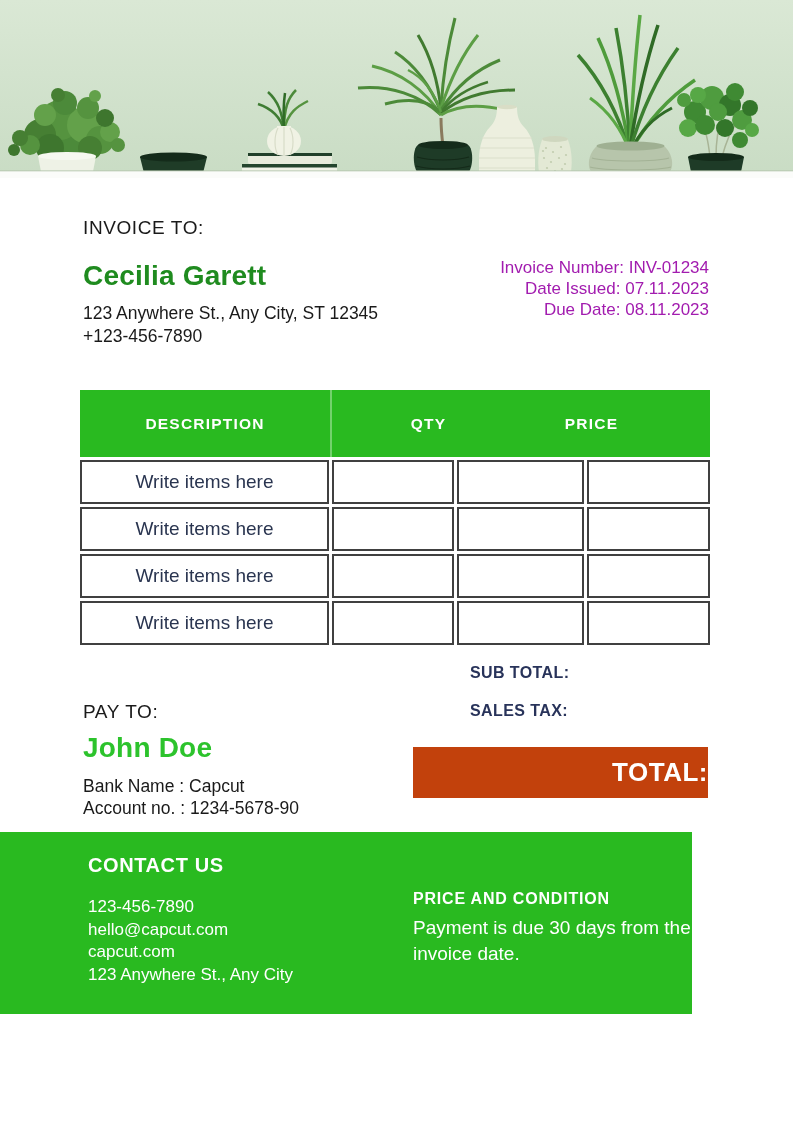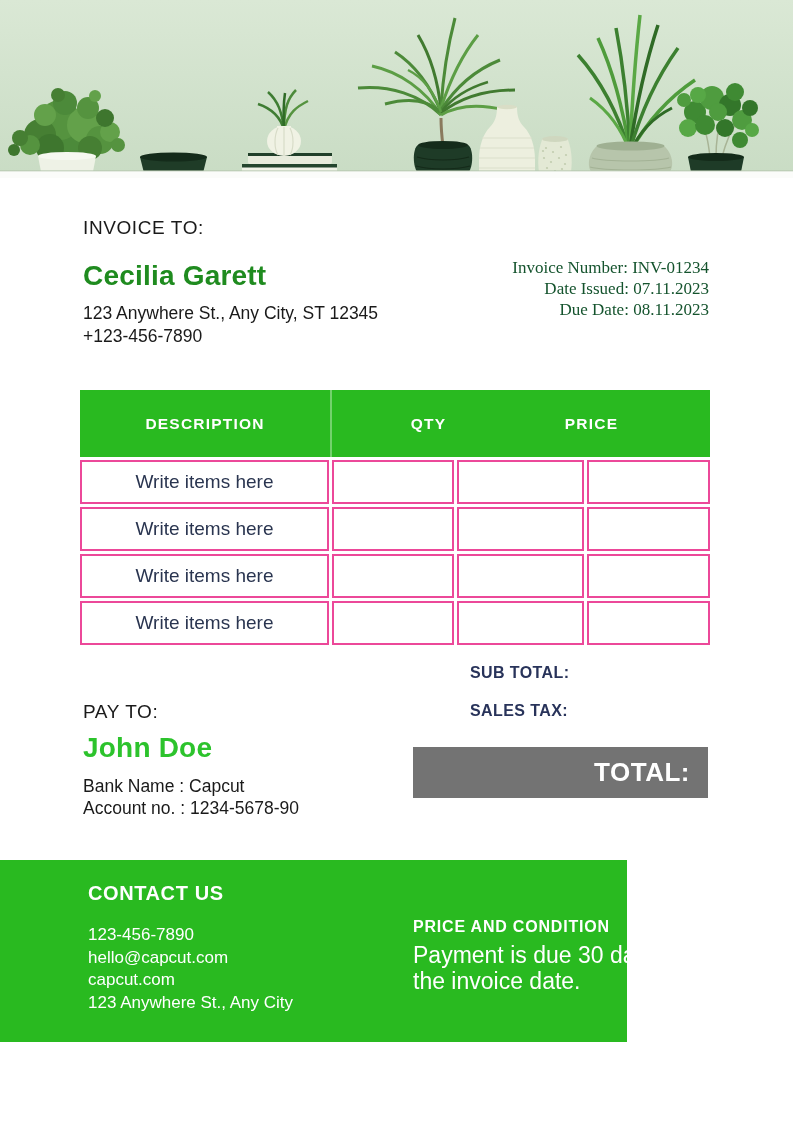--- a/index.html
+++ b/index.html
@@ -18,21 +18,21 @@
   .photo-band { position: absolute; top: 0; left: 0; width: 793px; height: 178px; }
 
   
   .invoice-to { position: absolute; left: 83px; top: 217px; }
   .invoice-to .heading { font-size: 19px; font-weight: 500; letter-spacing: .6px; color: #1a1a1a; margin-bottom: 21px; }
   .invoice-to .name { font-size: 28px; font-weight: 700; color: #1f8b1f; margin-bottom: 10px; letter-spacing: .2px; margin-top: 20px; }
   .invoice-to .addr-line { font-size: 17.5px; line-height: 23px; color: #1a1a1a; }
 
   
   .invoice-meta { position: absolute; right: 84px; top: 257px; text-align: right; }
-  .invoice-meta .meta-line { font-size: 17px; line-height: 21px; color: #14532d; font-family: Liberation Serif, serif; }
+  .invoice-meta .meta-line { font-size: 17px; line-height: 21px; color: #a21caf; }
 
   
   .items-table { position: absolute; left: 80px; top: 390px; width: 630px; }
   .table-head {
     position: relative;
     height: 67px;
     background: #29ba20;
     display: grid;
     grid-template-columns: 250px 125px 129px 126px;
     align-items: center;
@@ -47,50 +47,50 @@
   }
   .table-body {
     margin-top: 3px;
     display: grid;
     grid-template-columns: 249px 122px 127px 123px;
     gap: 3px;
   }
   .cell {
     height: 44px;
     background: #ffffff;
-    border: 2px solid #ec4899;
+    border: 2px solid #404040;
     display: flex; align-items: center; justify-content: center;
     font-size: 19px; color: #2a3550;
   }
 
   
   .sum-label { position: absolute; left: 470px; font-size: 16px; font-weight: 700; letter-spacing: .4px; color: #28335a; }
   .sub-total { top: 664px; }
   .sales-tax { top: 702px; }
   .total-bar {
     position: absolute; left: 413px; top: 747px; width: 295px; height: 51px;
-    background: #737373; color: #ffffff;
+    background: #c2410c; color: #ffffff;
     display: flex; align-items: center; justify-content: flex-end;
-    padding-right: 18px; font-size: 26px; font-weight: 700; letter-spacing: .5px;
+    font-size: 26px; font-weight: 700; letter-spacing: .5px;
   }
 
   
   .pay-to { position: absolute; left: 83px; top: 701px; }
   .pay-to .heading { font-size: 19px; font-weight: 500; letter-spacing: .6px; margin-bottom: 9px; }
   .pay-to .name { font-size: 28px; font-weight: 700; color: #2cc32c; margin-bottom: 11px; letter-spacing: .2px; }
   .pay-to .bank-line { font-size: 17.5px; line-height: 22px; color: #1a1a1a; }
 
   
-  .footer { position: absolute; left: 0; top: 860px; width: 627px; height: 182px; background: #29ba20; color: #ffffff; padding-left: 36px; }
+  .footer { position: absolute; left: 0; top: 832px; width: 692px; height: 182px; background: #29ba20; color: #ffffff; padding-left: 36px; }
   .footer .contact-heading { position: absolute; left: 88px; top: 22px; font-size: 20px; font-weight: 700; letter-spacing: .6px; }
   .footer .contact-lines { position: absolute; left: 88px; top: 64px; }
   .footer .contact-line { font-size: 17px; line-height: 22.5px; font-weight: 400; }
   .footer .terms { position: absolute; left: 413px; top: 58px; width: 318px; }
   .footer .terms-heading { font-size: 16px; font-weight: 600; letter-spacing: .8px; margin-bottom: 7px; }
-  .footer .terms-text { font-size: 23px; line-height: 25.5px; }
+  .footer .terms-text { font-size: 19px; line-height: 25.5px; }
 </style>
 </head>
 <body>
 
 <div class="photo-band">
   <svg width="793" height="178" viewBox="0 0 793 178" xmlns="http://www.w3.org/2000/svg">
     <defs>
       <linearGradient id="wall" x1="0" y1="0" x2="0" y2="1">
         <stop offset="0" stop-color="#dae8d5"></stop>
         <stop offset="1" stop-color="#c9dcc4"></stop>

